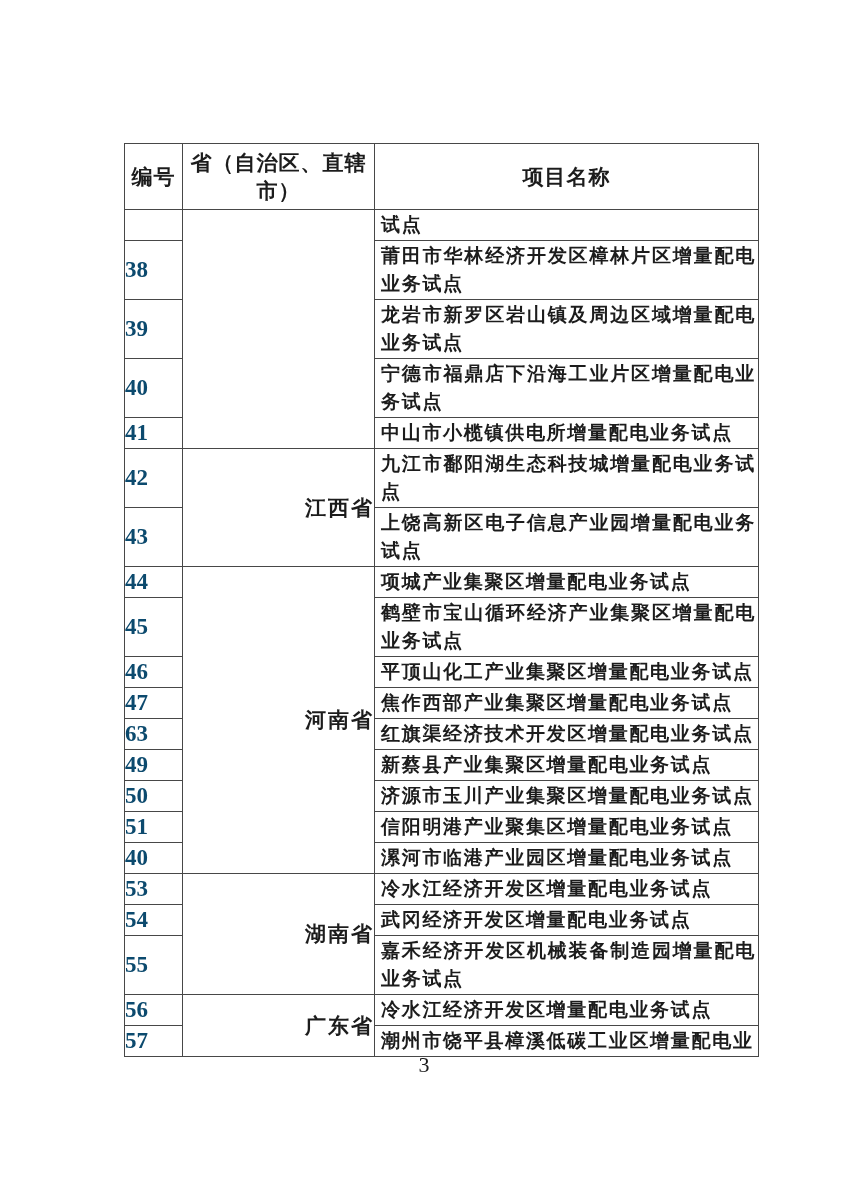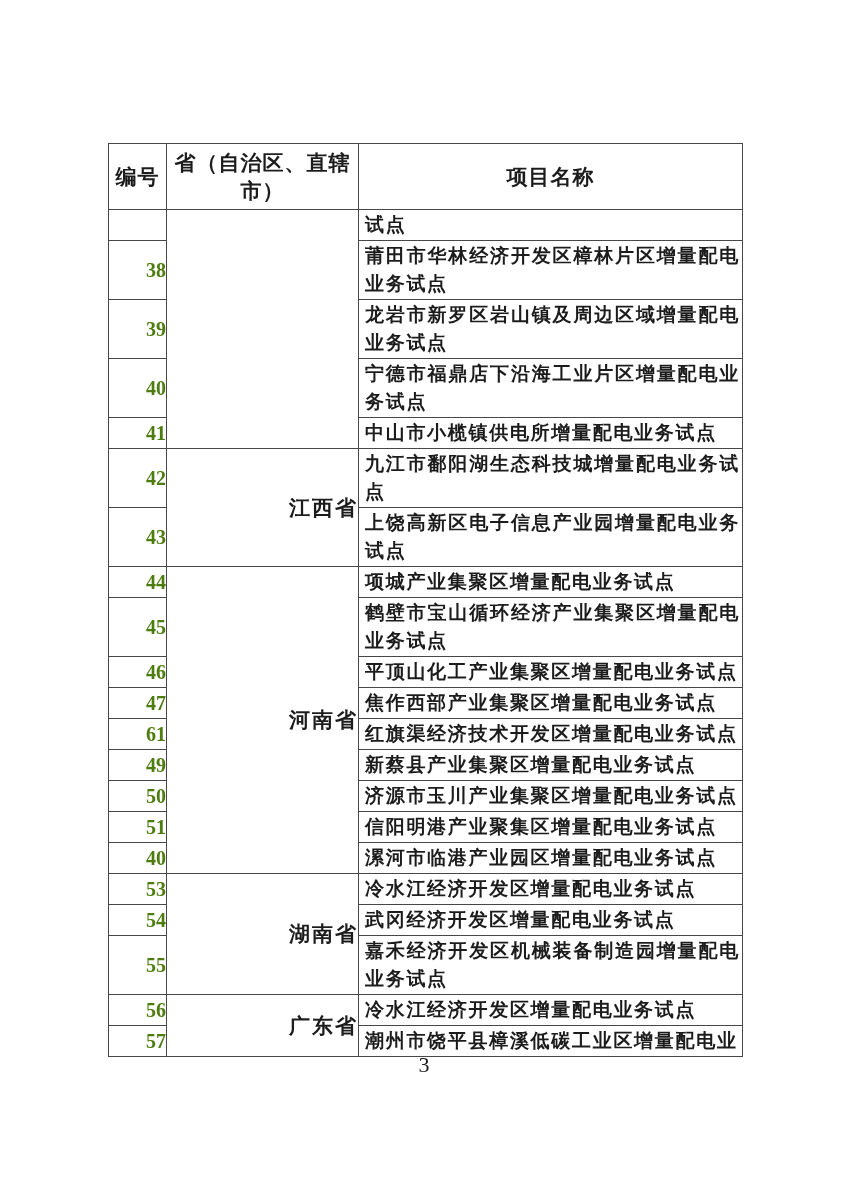--- a/index.html
+++ b/index.html
@@ -11,21 +11,21 @@
     position: relative;
     width: 848px;
     height: 1200px;
     background: #ffffff;
     overflow: hidden;
     font-family: "Liberation Serif", "DejaVu Serif", serif;
     color: #1f1f1f;
   }
   table.project-table {
     position: absolute;
-    left: 108px;
+    left: 124px;
     top: 143px;
     width: 634px;
     border-collapse: collapse;
     table-layout: fixed;
   }
   col.c-no   { width: 58px; }
   col.c-prov { width: 192px; }
   col.c-proj { width: 384px; }
   .project-table th,
   .project-table td {
@@ -39,25 +39,25 @@
     font-family: "Liberation Sans", "DejaVu Sans", sans-serif;
     font-weight: 700;
     font-size: 21px;
     letter-spacing: 1px;
     text-align: center;
     color: #1c1c1c;
     padding: 0;
   }
   .project-table tbody tr { height: 30px; }
   td.col-no {
-    text-align: right;
+    text-align: left;
     font-family: "Liberation Serif", "DejaVu Serif", serif;
-    font-size: 20px;
-    padding: 0;
-    color: #4d7c0f;
+    font-size: 23px;
+    padding: 0;
+    color: #0c4a6e;
   }
   td.col-prov {
     text-align: right;
     font-family: "Liberation Sans", "DejaVu Sans", sans-serif;
     font-weight: 700;
     font-size: 21px;
     letter-spacing: 2px;
     padding: 0;
     color: #1c1c1c;
   }
@@ -142,21 +142,21 @@
         </tr>
         <tr>
           <td class="col-no">46</td>
           <td class="col-proj">平顶山化工产业集聚区增量配电业务试点</td>
         </tr>
         <tr>
           <td class="col-no">47</td>
           <td class="col-proj">焦作西部产业集聚区增量配电业务试点</td>
         </tr>
         <tr>
-          <td class="col-no">61</td>
+          <td class="col-no">63</td>
           <td class="col-proj">红旗渠经济技术开发区增量配电业务试点</td>
         </tr>
         <tr>
           <td class="col-no">49</td>
           <td class="col-proj">新蔡县产业集聚区增量配电业务试点</td>
         </tr>
         <tr>
           <td class="col-no">50</td>
           <td class="col-proj">济源市玉川产业集聚区增量配电业务试点</td>
         </tr>

